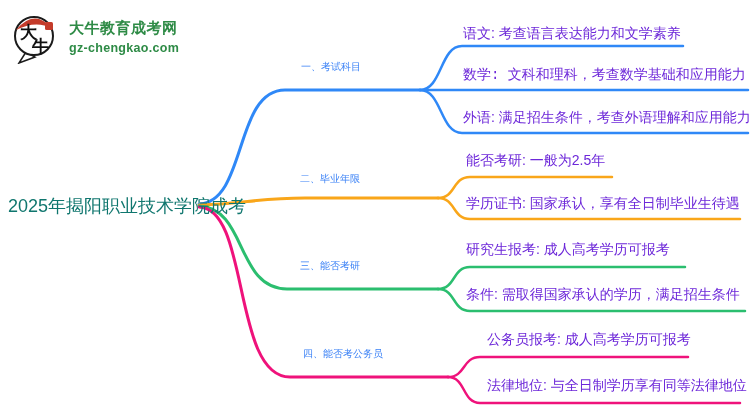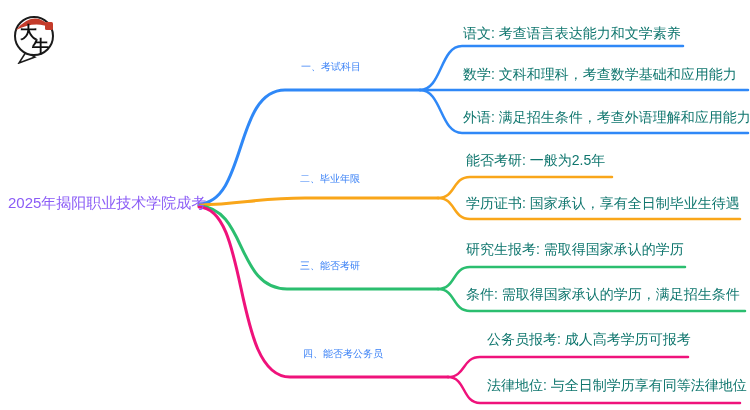--- a/index.html
+++ b/index.html
@@ -9,29 +9,29 @@
     font-family:"Liberation Sans","DejaVu Sans",sans-serif;
     color:#3a3a3a;
   }
   .abs{position:absolute;white-space:nowrap;}
   
   #logo{left:12px;top:10px;width:240px;height:56px;}
   #logo-icon{position:absolute;left:0;top:2px;}
   #brand{position:absolute;left:57px;top:9px;font-size:15px;font-weight:bold;letter-spacing:.5px;}
   #domain{position:absolute;left:57px;top:31px;font-size:12.5px;font-weight:bold;letter-spacing:.3px;}
   
-  .root-label{left:8px;top:194px;font-size:15px;color:#8b5cf6;}
+  .root-label{left:8px;top:194px;font-size:18px;color:#0f766e;}
   .branch-label{font-size:10px;color:#3b82f6;}
-  .leaf-label{font-size:14px;color:#0f766e;}
+  .leaf-label{font-size:14px;color:#6d28d9;}
   .b1-label{left:301px;top:60px;}
   .b2-label{left:300px;top:172px;}
   .b3-label{left:300px;top:259px;}
   .b4-label{left:303px;top:347px;}
   .b1-c0{left:463px;top:25px;}
-  .b1-c1{left:463px;top:66px;}
+  .b1-c1{left:463px;top:66px;font-family:Liberation Mono, monospace;}
   .b1-c2{left:463px;top:109px;}
   .b2-c0{left:466px;top:152px;}
   .b2-c1{left:466px;top:195px;text-align:center;}
   .b3-c0{left:466px;top:241px;}
   .b3-c1{left:466px;top:286px;}
   .b4-c0{left:487px;top:331px;}
   .b4-c1{left:487px;top:377px;}
   svg.lines{position:absolute;left:0;top:0;}
 </style>
 </head>
@@ -61,33 +61,35 @@
 
 <div class="abs" id="logo">
   <svg id="logo-icon" width="48" height="52" viewBox="0 0 48 52">
     <path d="M14,40 L7,51 L23,45 Z" fill="#ffffff" stroke="#1b1b1b" stroke-width="1.5"></path>
     <circle cx="22" cy="24" r="19" fill="#ffffff" stroke="#1b1b1b" stroke-width="2"></circle>
     <path d="M4,18 Q22,-4 40,16 Q23,8 4,18 Z" fill="#C43B2A"></path>
     <text x="8" y="26" font-size="17" font-weight="bold" fill="#111" font-family="serif">大</text>
     <text x="20" y="40" font-size="17" font-weight="bold" fill="#111" font-family="serif">牛</text>
     <rect x="33" y="10" width="8" height="8" rx="1.5" fill="#C43B2A"></rect>
   </svg>
+  <div id="brand" style="color: rgb(46, 139, 70);">大牛教育成考网</div>
+  <div id="domain" style="color: rgb(46, 139, 70);">gz-chengkao.com</div>
 </div>
 
 <div class="abs root-label">2025年揭阳职业技术学院成考</div>
 
 <div class="abs branch-label b1-label">一、考试科目</div>
 <div class="abs branch-label b2-label">二、毕业年限</div>
 <div class="abs branch-label b3-label">三、能否考研</div>
 <div class="abs branch-label b4-label">四、能否考公务员</div>
 
 <div class="abs leaf-label b1-c0">语文: 考查语言表达能力和文学素养</div>
 <div class="abs leaf-label b1-c1">数学: 文科和理科，考查数学基础和应用能力</div>
 <div class="abs leaf-label b1-c2">外语: 满足招生条件，考查外语理解和应用能力</div>
 
 <div class="abs leaf-label b2-c0">能否考研: 一般为2.5年</div>
 <div class="abs leaf-label b2-c1">学历证书: 国家承认，享有全日制毕业生待遇</div>
 
-<div class="abs leaf-label b3-c0">研究生报考: 需取得国家承认的学历</div>
+<div class="abs leaf-label b3-c0">研究生报考: 成人高考学历可报考</div>
 <div class="abs leaf-label b3-c1">条件: 需取得国家承认的学历，满足招生条件</div>
 
 <div class="abs leaf-label b4-c0">公务员报考: 成人高考学历可报考</div>
 <div class="abs leaf-label b4-c1">法律地位: 与全日制学历享有同等法律地位</div>
 
 </body></html>

